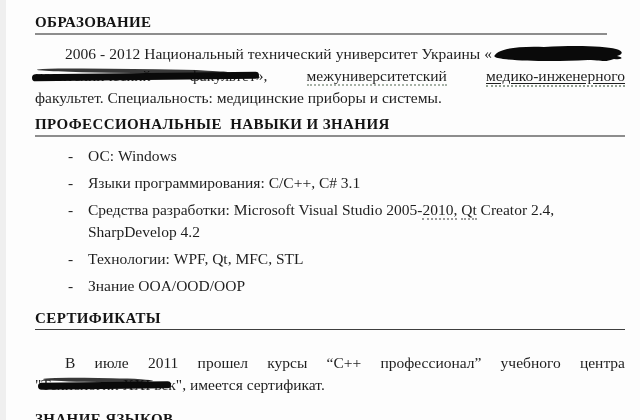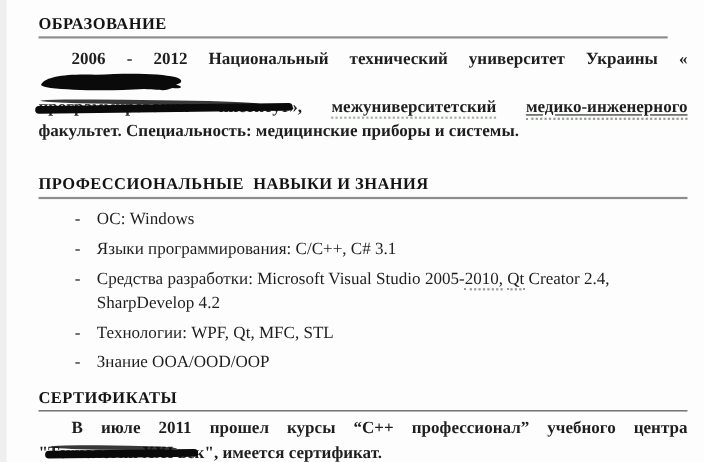--- a/index.html
+++ b/index.html
@@ -25,29 +25,29 @@
     font-size:15px;
     letter-spacing:0.4px;
     line-height:18px;
     white-space:pre;
     color:#141414;
   }
   .rule { border:none; height:2px; background:#8d8d8d; margin-top:2px; }
   .rule.thin { height:1px; background:#3f3f3f; }
   .rule.r1 { width:572px; }
 
-  .para { font-size:15.5px; line-height:22px;font-weight:bold; }
+  .para { font-size:15.5px; line-height:22px; }
   .jline { text-align:justify; text-align-last:justify; }
   .indent { text-indent:30px; }
 
-  .sec-skills { margin-top:28px;font-family:Liberation Serif, serif; }
+  .sec-skills { margin-top:6px;font-family:Liberation Serif, serif; }
   .sec-certs { margin-top:12px; }
   .sec-langs { margin-top:14px; }
   .edu-para { margin-top:8px; }
-  .cert-para { margin-top:5px; }
+  .cert-para { margin-top:22px; }
 
   .list { margin-top:8px; padding-left:33px; font-size:15.5px; }
   .li { display:flex; line-height:22px; margin-bottom:5px; }
   .li .dash { width:20px; flex:0 0 20px; }
   .li .li-text { flex:1; }
 
   
   .sq { border-bottom:2px dotted #9a9a9a; }
   .u1 { border-bottom:2px dotted rgba(95,115,95,.55); }
   .u2 {
@@ -76,21 +76,21 @@
 
 <div class="page">
 
   <div class="sec">
     <div class="h">ОБРАЗОВАНИЕ</div>
     <hr class="rule r1">
     <div class="para edu-para">
       <div class="jline indent"><span>2006 - 2012 Национальный технический университет Украины «</span><svg class="blob" width="133" height="17" viewBox="0 0 133 17">
             <path fill="#0a0a0a" d="M3,10 C7,4 24,1 52,2 C84,0 112,1 124,4 C131,6 132,9 125,11 C131,12 132,15 122,14 C112,17 116,16 96,15 C62,17 30,16 11,14 C4,13 1,12 3,10 Z"></path>
           </svg></div>
-      <div class="jline"><span class="struck">программирования институт</span><span>»,</span> <span class="u1">межуниверситетский</span> <span class="u2">медико-инженерного</span></div>
+      <div class="jline"><span class="struck">политехнический факультет</span><span>»,</span> <span class="u1">межуниверситетский</span> <span class="u2">медико-инженерного</span></div>
       <div>факультет. Специальность: медицинские приборы и системы.</div>
     </div>
   </div>
 
   <div class="sec sec-skills">
     <div class="h">ПРОФЕССИОНАЛЬНЫЕ  НАВЫКИ И ЗНАНИЯ</div>
     <hr class="rule">
     <div class="list">
       <div class="li">
         <span class="dash">-</span>

